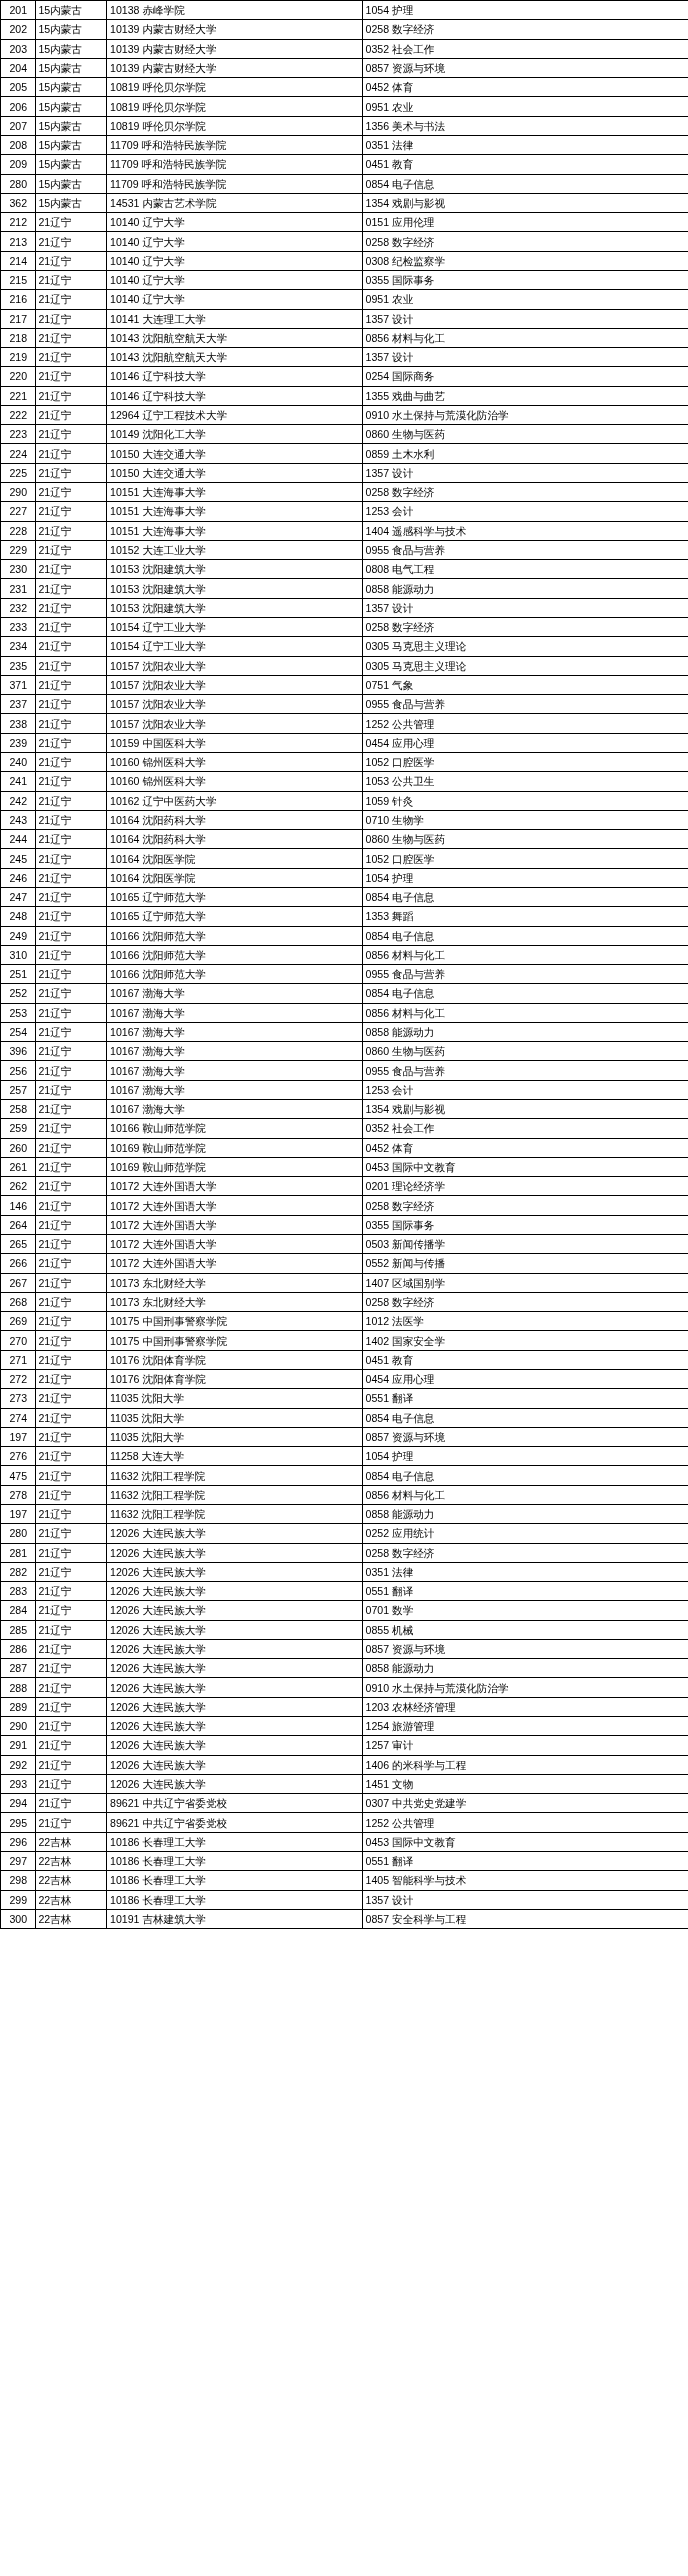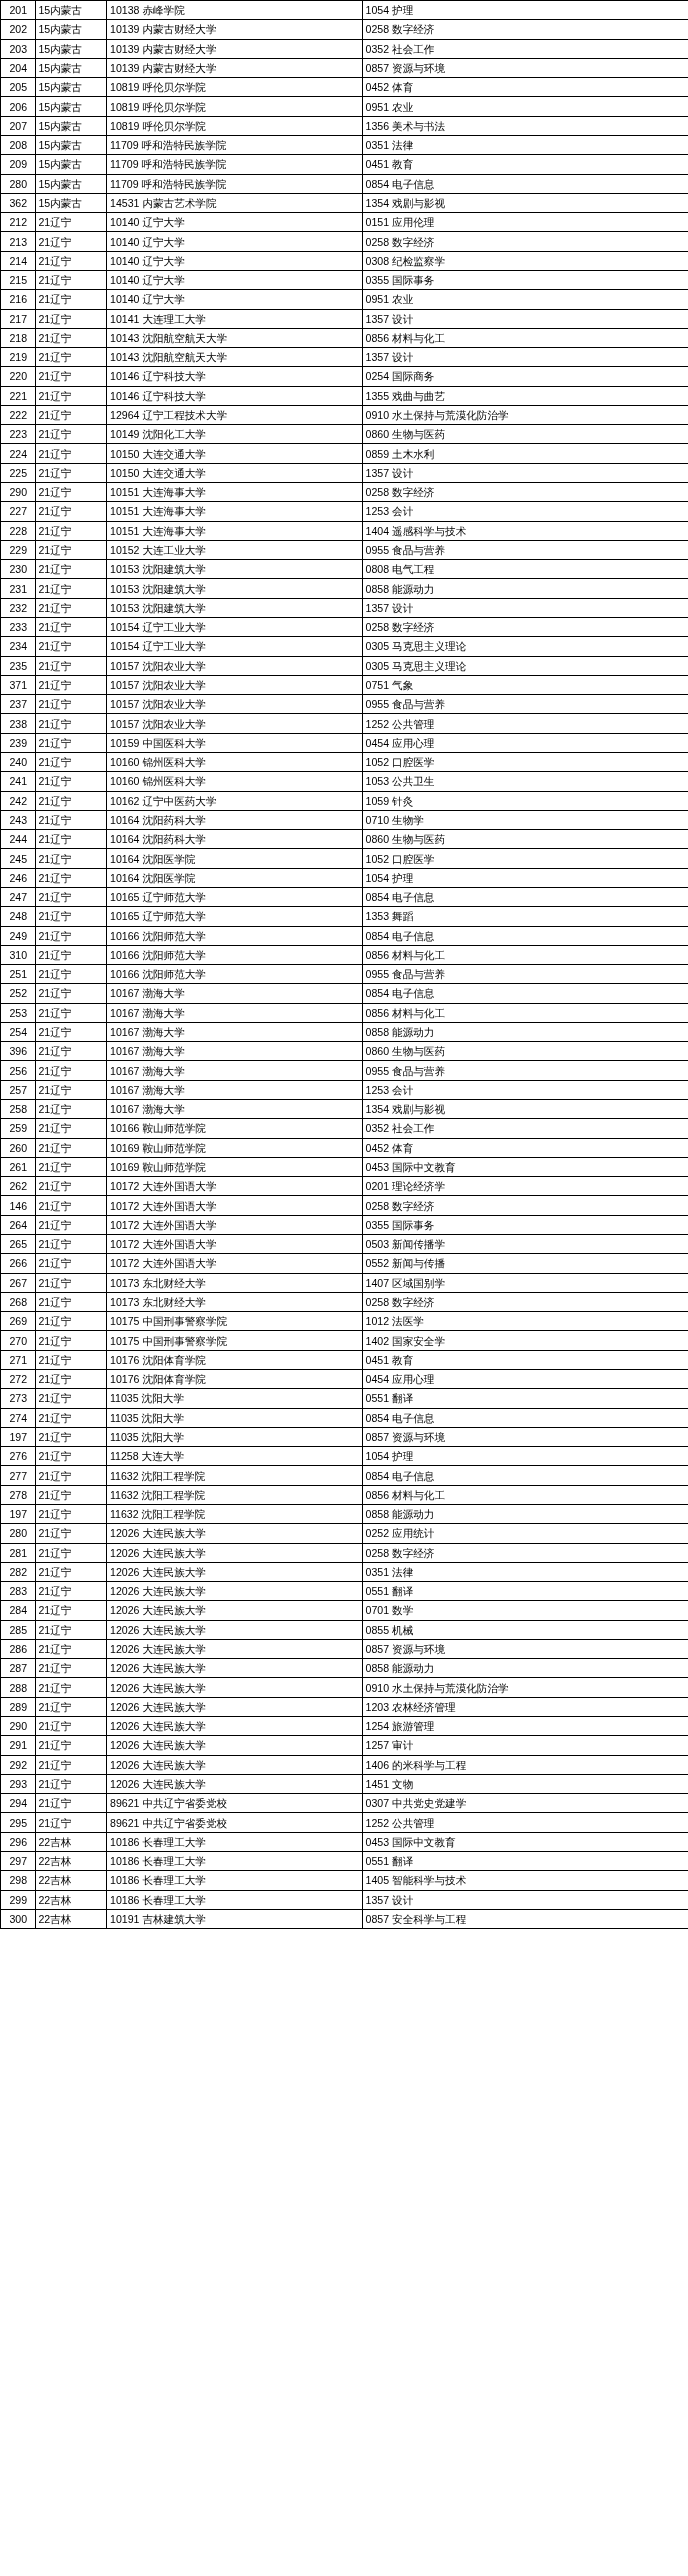--- a/index.html
+++ b/index.html
@@ -487,21 +487,21 @@
         <td class="c-school">11035 沈阳大学</td>
         <td class="c-major">0857 资源与环境</td>
       </tr>
       <tr>
         <td class="c-num">276</td>
         <td class="c-prov">21辽宁</td>
         <td class="c-school">11258 大连大学</td>
         <td class="c-major">1054 护理</td>
       </tr>
       <tr>
-        <td class="c-num">277</td>
+        <td class="c-num">475</td>
         <td class="c-prov">21辽宁</td>
         <td class="c-school">11632 沈阳工程学院</td>
         <td class="c-major">0854 电子信息</td>
       </tr>
       <tr>
         <td class="c-num">278</td>
         <td class="c-prov">21辽宁</td>
         <td class="c-school">11632 沈阳工程学院</td>
         <td class="c-major">0856 材料与化工</td>
       </tr>

